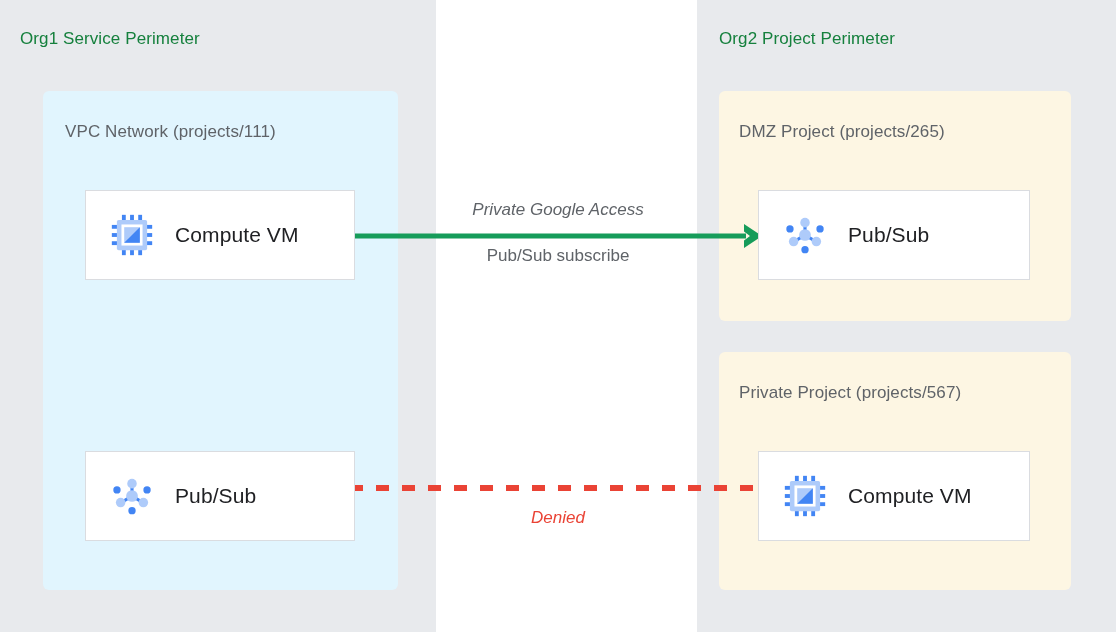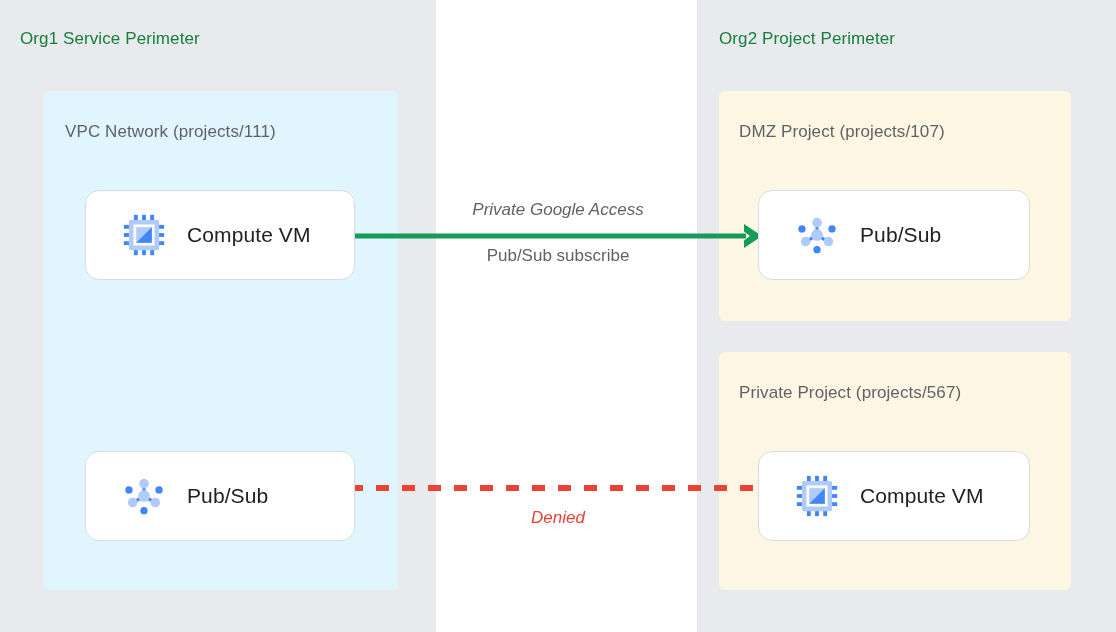--- a/index.html
+++ b/index.html
@@ -73,25 +73,25 @@
     width: 352px; height: 238px;
     background: #fdf6e3;
   }
   #private-project-box .container-title { left: 20px; top: 31px; }
 
   
   .service-card {
     position: absolute;
     background: #ffffff;
     border: 1px solid #dadce0;
-    border-radius: 14px;
+    border-radius: 0;
     box-sizing: border-box;
     display: flex;
     align-items: center;
-    padding-left: 36px;
+    padding-left: 24px;
   }
   .service-card .card-label {
     font-size: 21px;
     color: #202124;
     margin-left: 21px;
     white-space: nowrap;
     letter-spacing: 0.1px;
   }
   #card-compute-vm-1 { left: 85px;  top: 190px; width: 270px; height: 90px; }
   #card-pubsub-1     { left: 85px;  top: 451px; width: 270px; height: 90px; }
@@ -154,21 +154,21 @@
 
   <div class="perimeter" id="perimeter-right">
     <div class="perimeter-title">Org2 Project Perimeter</div>
   </div>
 
   <div class="container-box" id="vpc-network-box">
     <div class="container-title">VPC Network (projects/111)</div>
   </div>
 
   <div class="container-box" id="dmz-project-box">
-    <div class="container-title">DMZ Project (projects/107)</div>
+    <div class="container-title">DMZ Project (projects/265)</div>
   </div>
 
   <div class="container-box" id="private-project-box">
     <div class="container-title">Private Project (projects/567)</div>
   </div>
 
   <svg id="connector-allowed" viewBox="0 0 410 40" width="410" height="40">
     <line x1="0" y1="20" x2="394" y2="20" stroke="#169c5a" stroke-width="5"></line>
     <polygon points="392,8 410,20 392,32 392,24.5 398,20 392,15.5" fill="#169c5a"></polygon>
   </svg>

